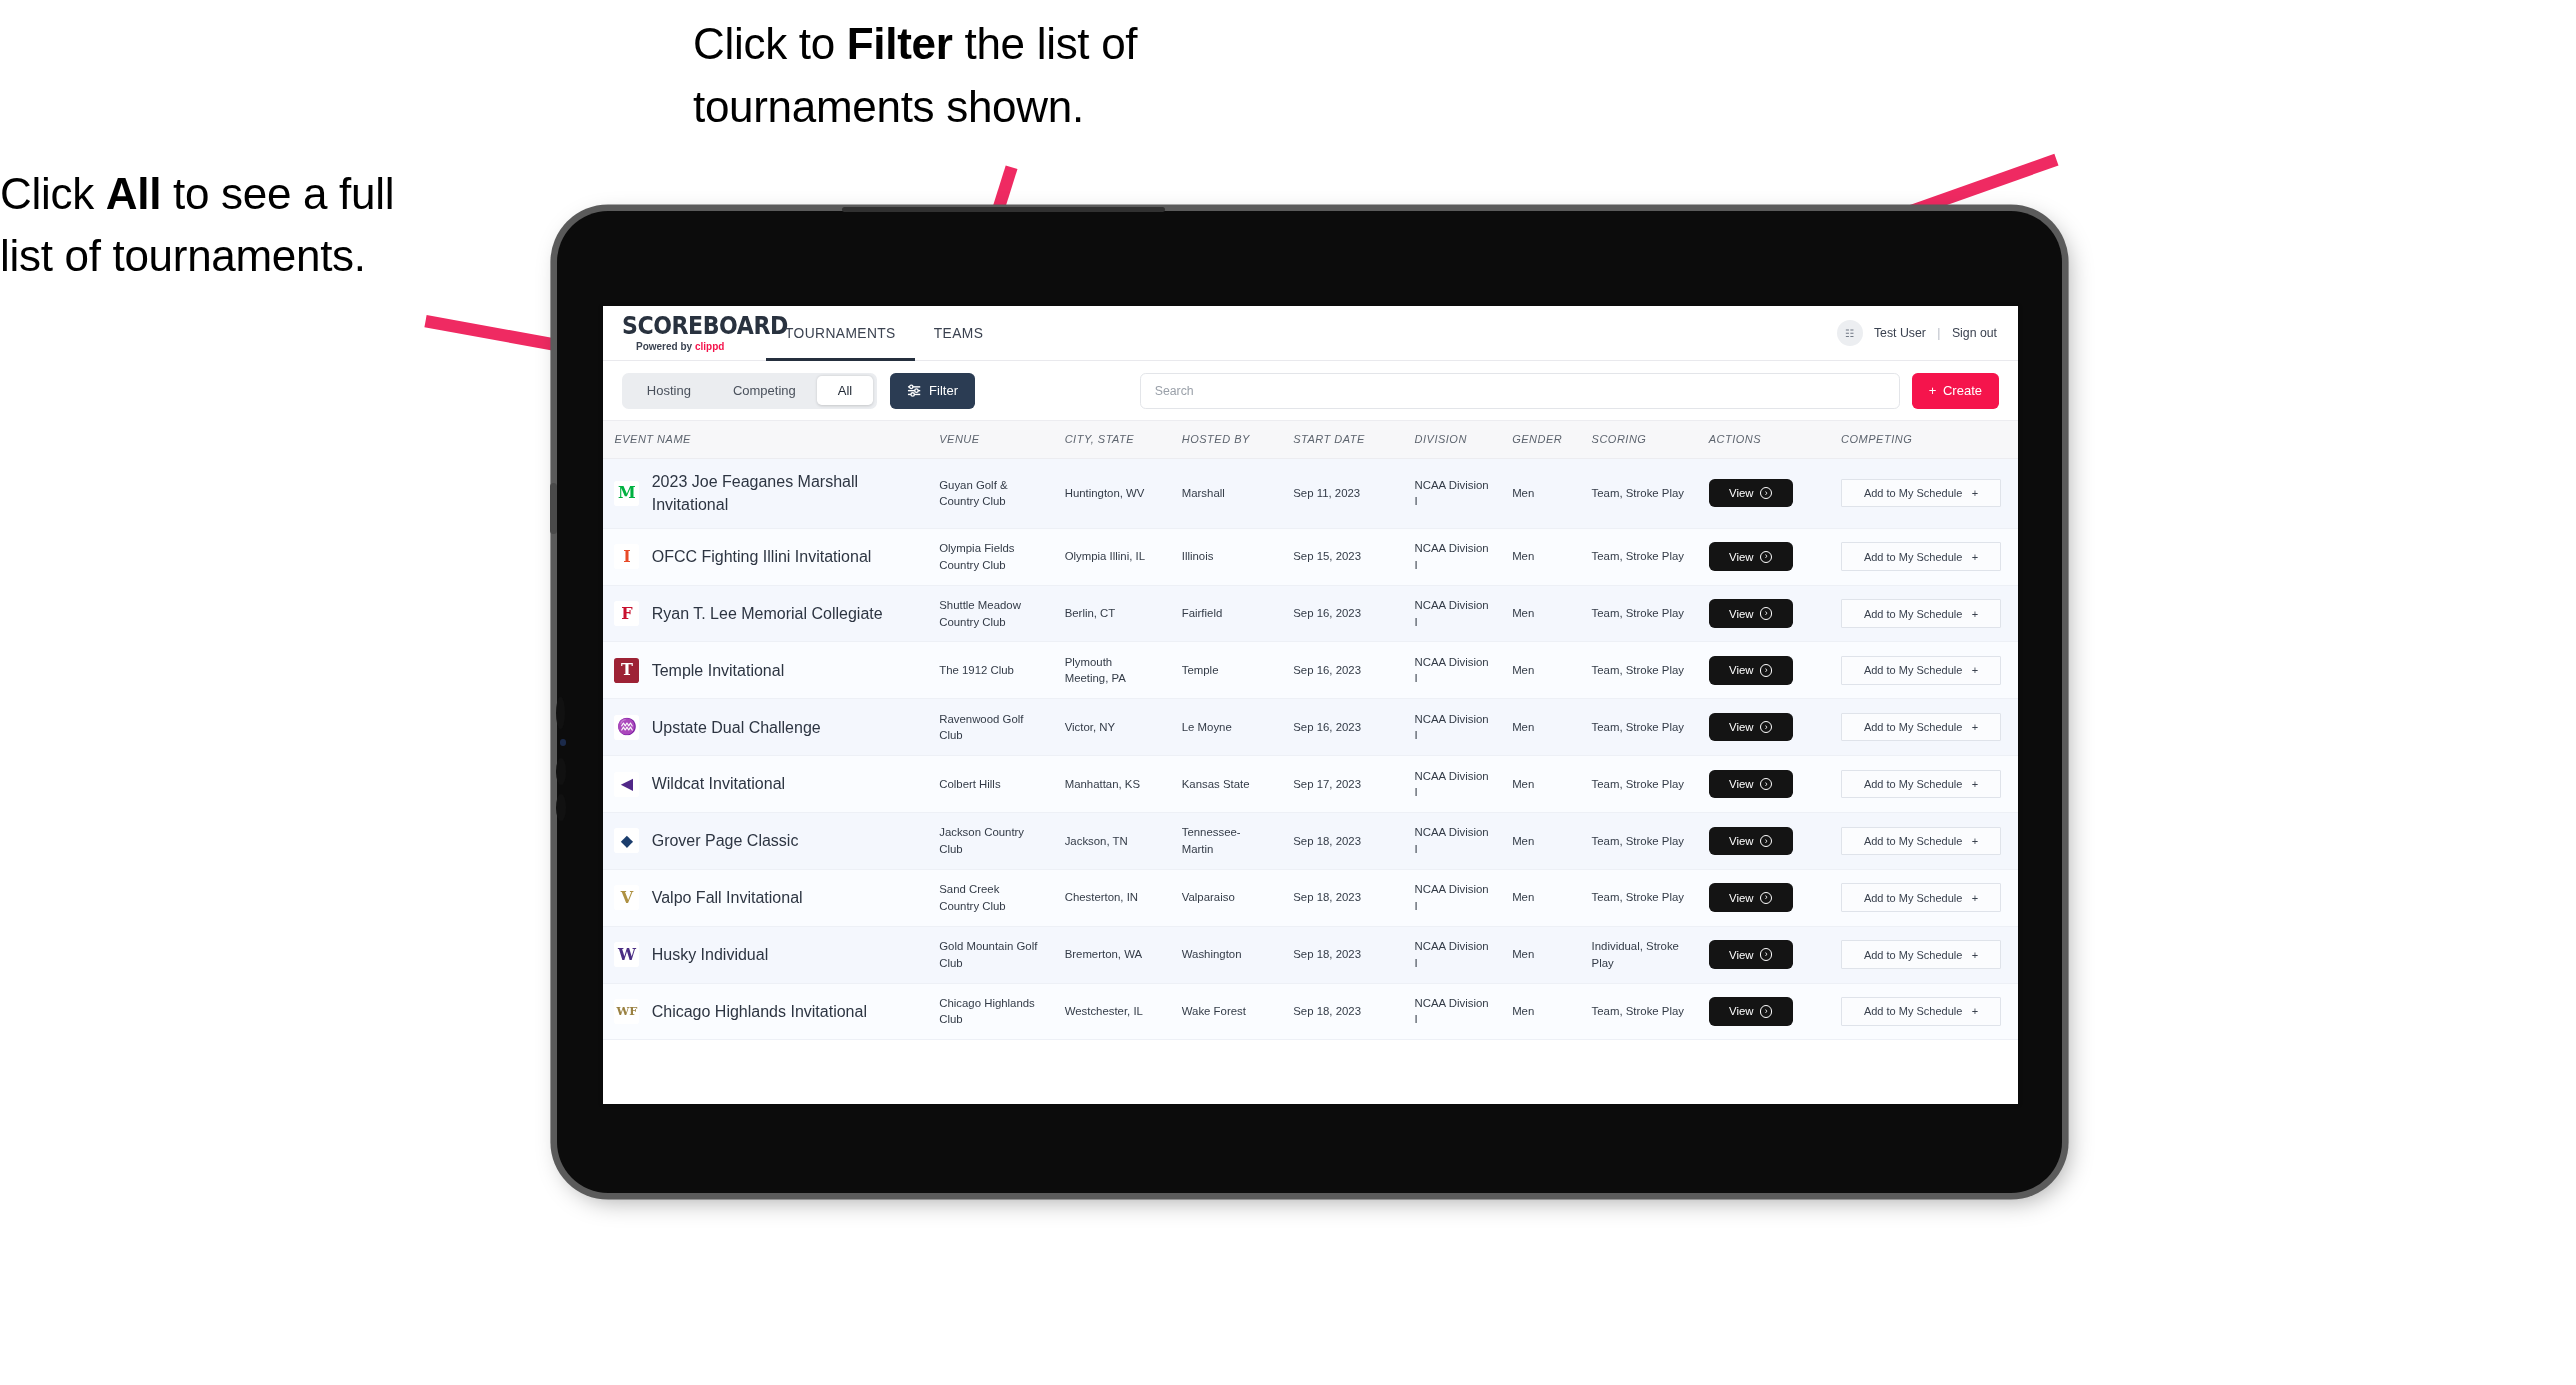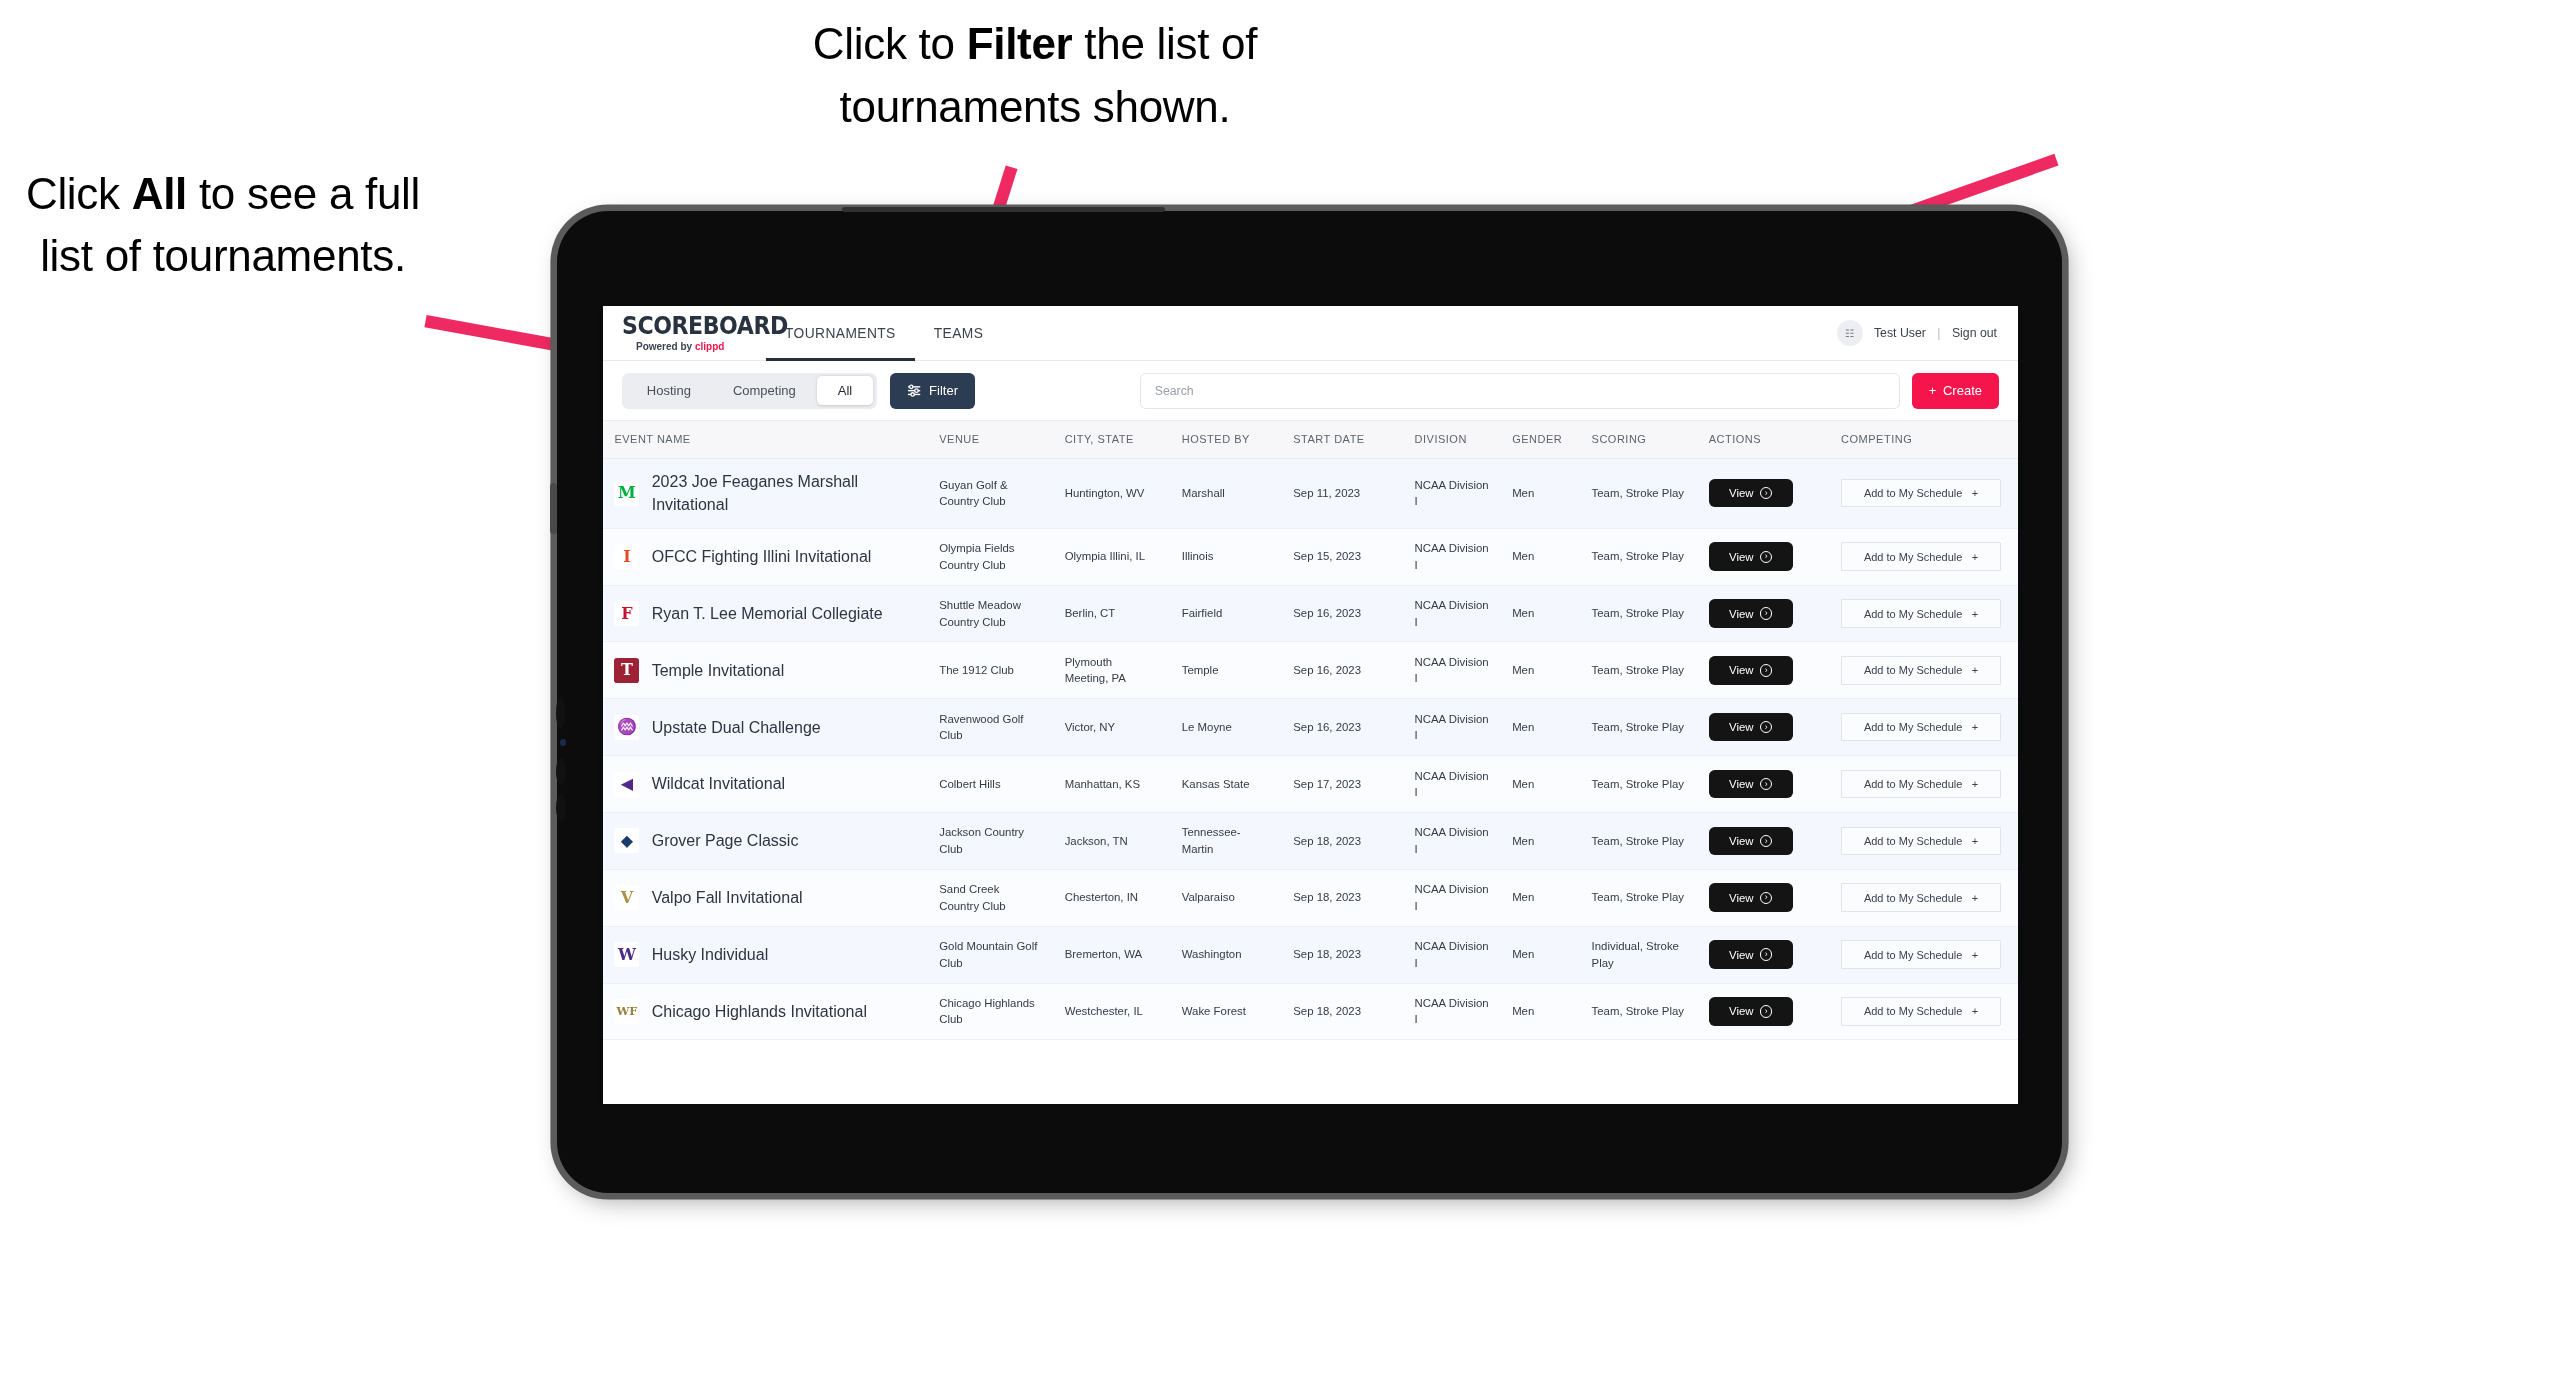--- a/index.html
+++ b/index.html
@@ -12,21 +12,20 @@
   #stage { position: relative; width: 2576px; height: 1386px; }
 
   
   .annot {
     position: absolute;
     color: #000000;
     font-size: 44px;
     line-height: 1.42;
     letter-spacing: -0.3px;
     white-space: pre-line;
-    text-align: center;
   }
   .annot b { font-weight: 700; }
   #annot-all    { left: 0px;    top: 163px; width: 446px; }
   #annot-filter { left: 693px;  top: 13.3px;  width: 684px; }
   #annot-search { left: 2086px; top: 65px;  width: 446px; }
 
   .arrow-svg { position: absolute; overflow: visible; pointer-events: none; }
 
   
   #tablet {
@@ -124,21 +123,21 @@
     height: 36px; padding: 0 17px; border:none; border-radius: 5.7px;
     background:#f5144c; color:#fff; font-size: 13px; cursor:pointer;
     display:flex; align-items:center; gap:6.6px; font-family:"Liberation Sans",sans-serif;
   }
 
   
   table { width: 100%; border-collapse: collapse; table-layout: fixed; }
   thead th {
     background:#f7f7f9; text-align:left; font-weight:400;
     font-size: 11px; letter-spacing: 0.5px; color:#5d646e;
-    padding: 12.3px 0 12.3px 0; border-top:0.9px solid #ececf0; border-bottom:0.9px solid #ececf0;
+    padding: 12.3px 0 12.3px 0; border-top:0.9px solid #ececf0; border-bottom:0.9px solid #ececf0;font-style:italic;
   }
   thead th > span { padding-left: 11.4px; display:inline-block; }
   th.c-event { width: 233px; } th.c-venue { width: 90px; }
   th.c-city  { width: 84px; }  th.c-host  { width: 80px; }
   th.c-date  { width: 87px; }  th.c-div   { width: 70px; }
   th.c-gen   { width: 57px; margin-top: 28px; }  th.c-score { width: 84px; }
   th.c-act   { width: 95px; } th.c-comp  { width: 135px; }
 
   tbody td {
     font-size: 11.4px; color: #333b47; padding: 11.4px;

